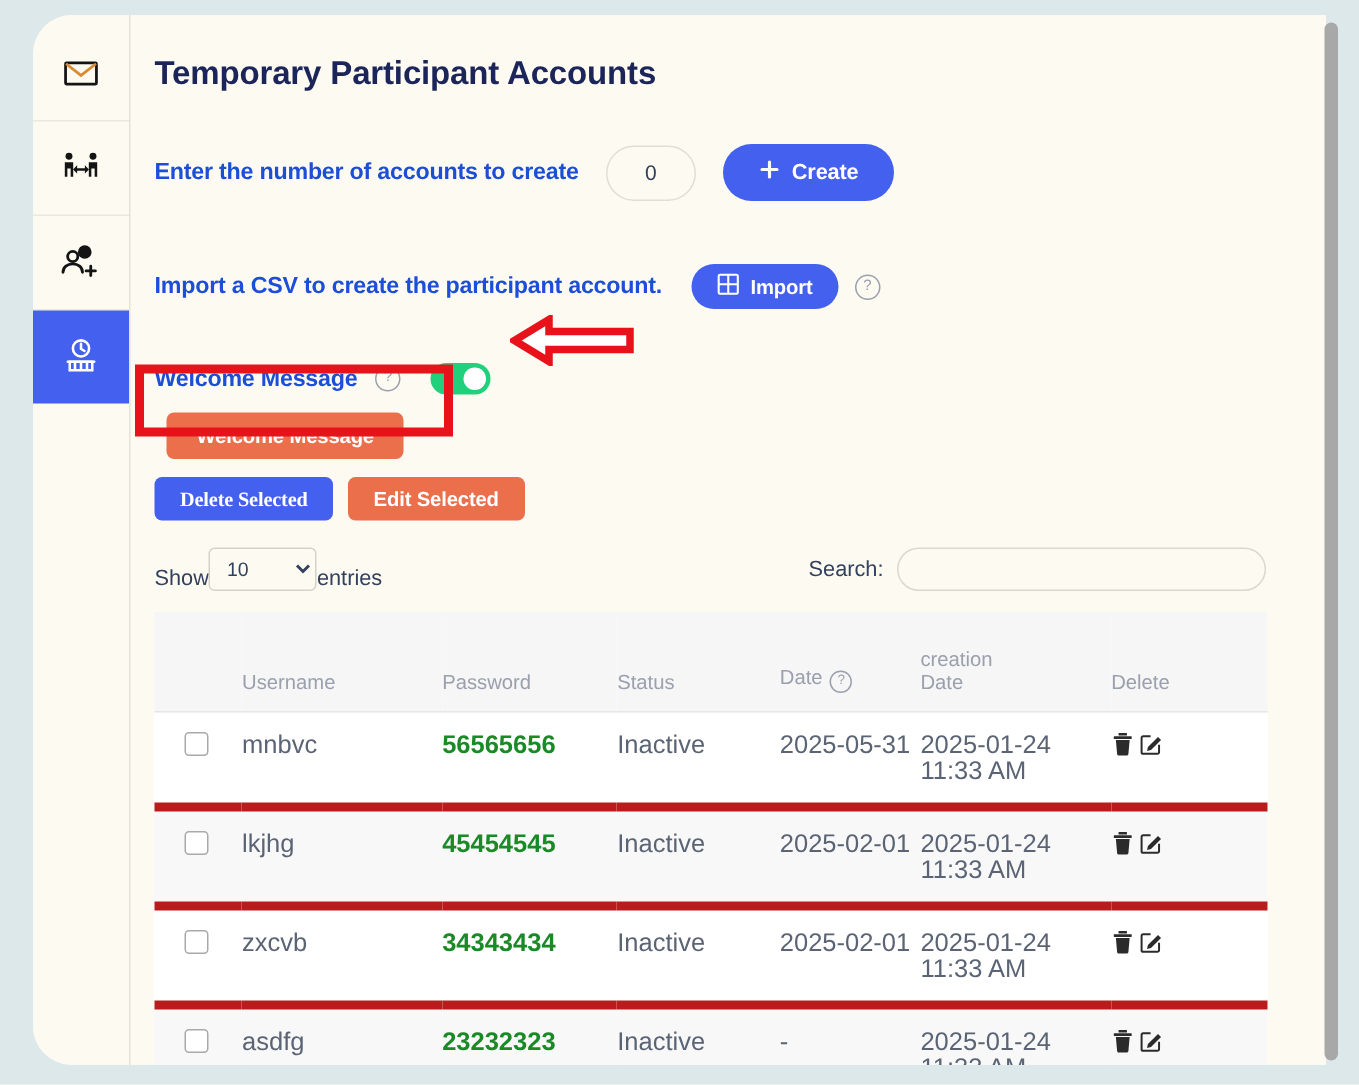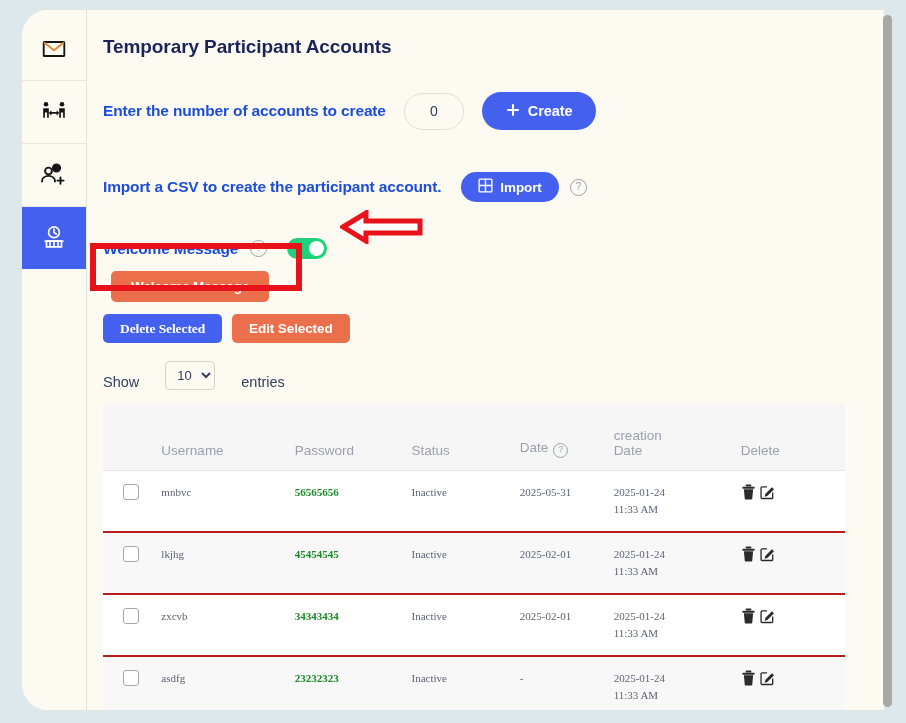--- a/index.html
+++ b/index.html
@@ -57,21 +57,21 @@
     flex: 1;
     position: relative;
     padding: 0;
     overflow: hidden;
   }
   #content {
     padding: 26px 0 0 16px;
   }
 
   #page-title {
-    font-size: 19px;
+    font-size: 22px;
     font-weight: bold;
     color: #1b2559;
     letter-spacing: -0.1px;
     margin: 0 0 34px 0;
   }
 
   .row {
     display: flex;
     align-items: center;
   }
@@ -199,22 +199,22 @@
     align-items: flex-end;
     margin-bottom: 14px;
     padding-right: 40px;
   }
   .small-text {
     font-size: 14.5px;
     color: #32415e;
     font-family: "Liberation Sans", sans-serif;
   }
   #entries-select {
-    margin: 0 26px;
-    width: 50px;
+    margin: 0 0;
+    width: 72px;
     height: 29px;
     border: 1px solid #d6d2c7;
     border-radius: 4px;
     background: #fdfaf1;
     font-family: "Liberation Sans", sans-serif;
     font-size: 13px;
     color: #32415e;
     padding-left: 7px;
     outline: none;
   }
@@ -250,27 +250,26 @@
     color: #9aa0ae;
     font-size: 13.5px;
     font-weight: normal;
     text-align: left;
     padding: 12px 0 12px 0;
     height: 42px;
     vertical-align: bottom;
     border-bottom: 1px solid #e6e6e6;
   }
   #data-table tbody td {
-    font-size: 11px;
+    font-size: 17px;
     color: #5b6475;
     padding: 13px 0;
     vertical-align: top;
-    border-bottom: 2px solid #b91c1c;
+    border-bottom: 6px solid #b91c1c;
     line-height: 17px;
-    font-family: Liberation Serif, serif;
   }
   #data-table tbody tr:nth-child(odd)  { background: #ffffff; }
   #data-table tbody tr:nth-child(even) { background: #f8f8f8; }
 
   .col-check { width: 56px; }
   .col-user  { width: 128px; }
   .col-pass  { width: 112px; }
   .col-stat  { width: 104px; }
   .col-date  { width: 90px; }
   .col-cdate { width: 122px; }
@@ -446,20 +445,24 @@
         <button class="btn" id="edit-selected-btn">Edit Selected</button>
       </div>
 
       
       <div id="table-controls">
         <span class="small-text">Show</span>
         <select id="entries-select">
           <option>10</option>
         </select>
         <span class="small-text">entries</span>
+        <span id="search-wrap">
+          <span class="small-text">Search:</span>
+          <input id="search-input" type="text" placeholder="" style="">
+        </span>
       </div>
 
       
       <table id="data-table">
         <colgroup>
           <col class="col-check">
             <col class="col-user">
             <col class="col-pass">
           <col class="col-stat">
             <col class="col-date">

